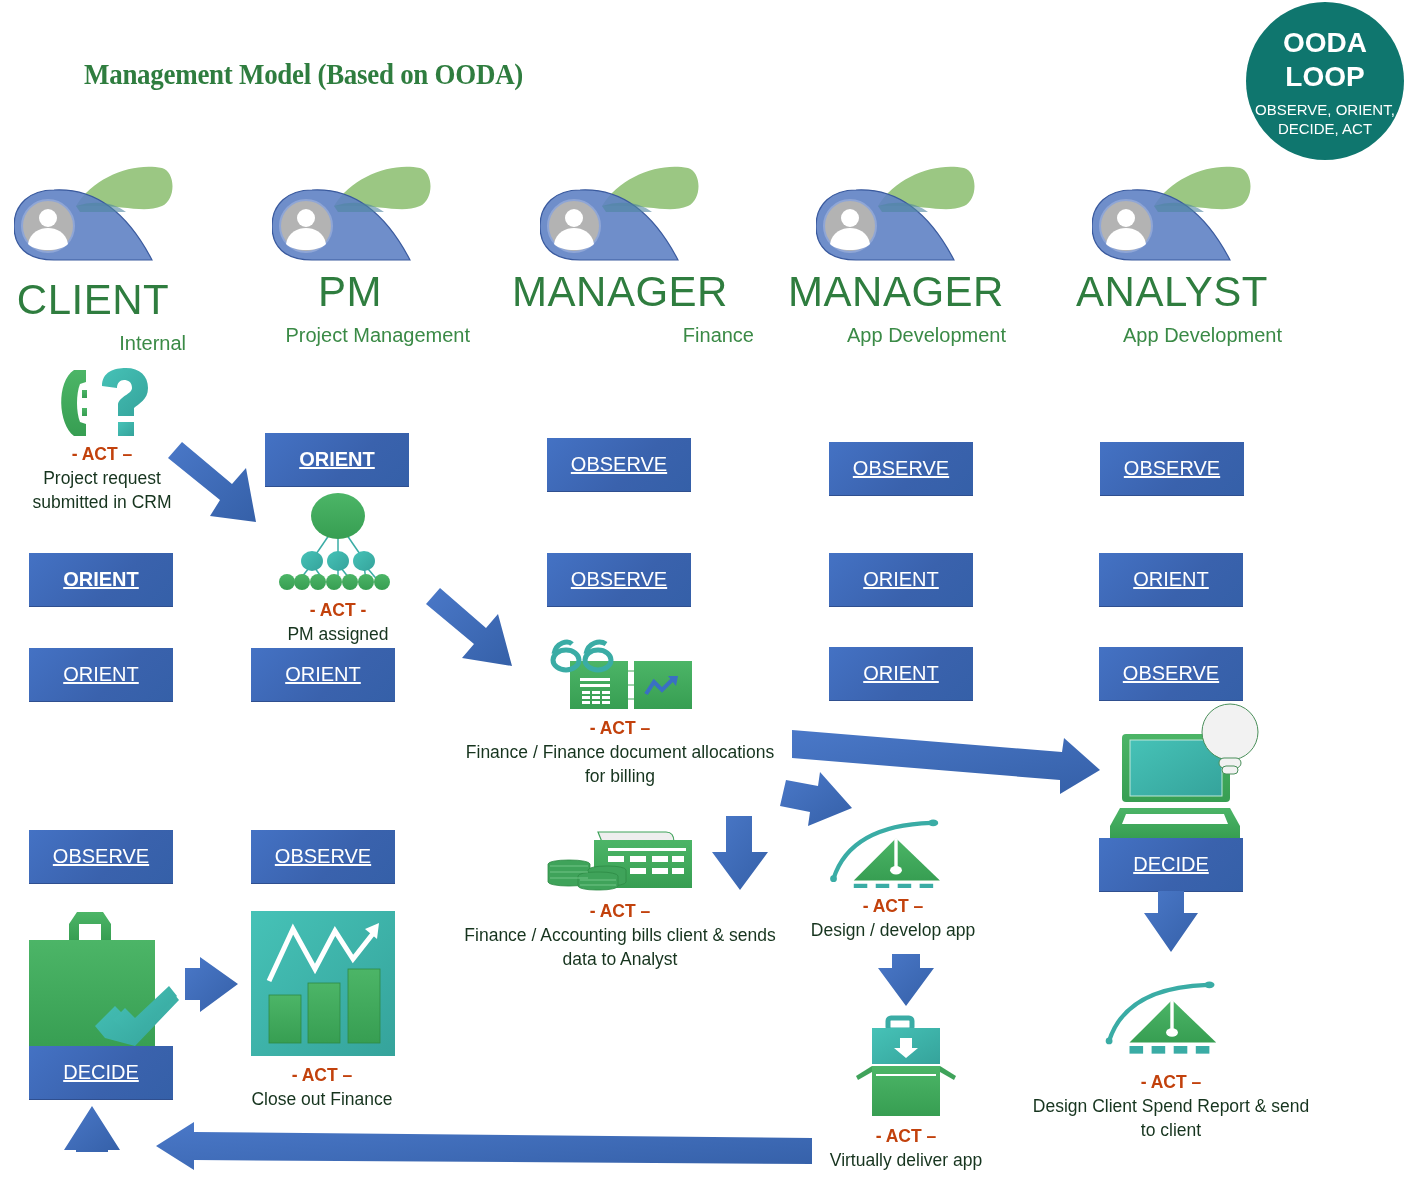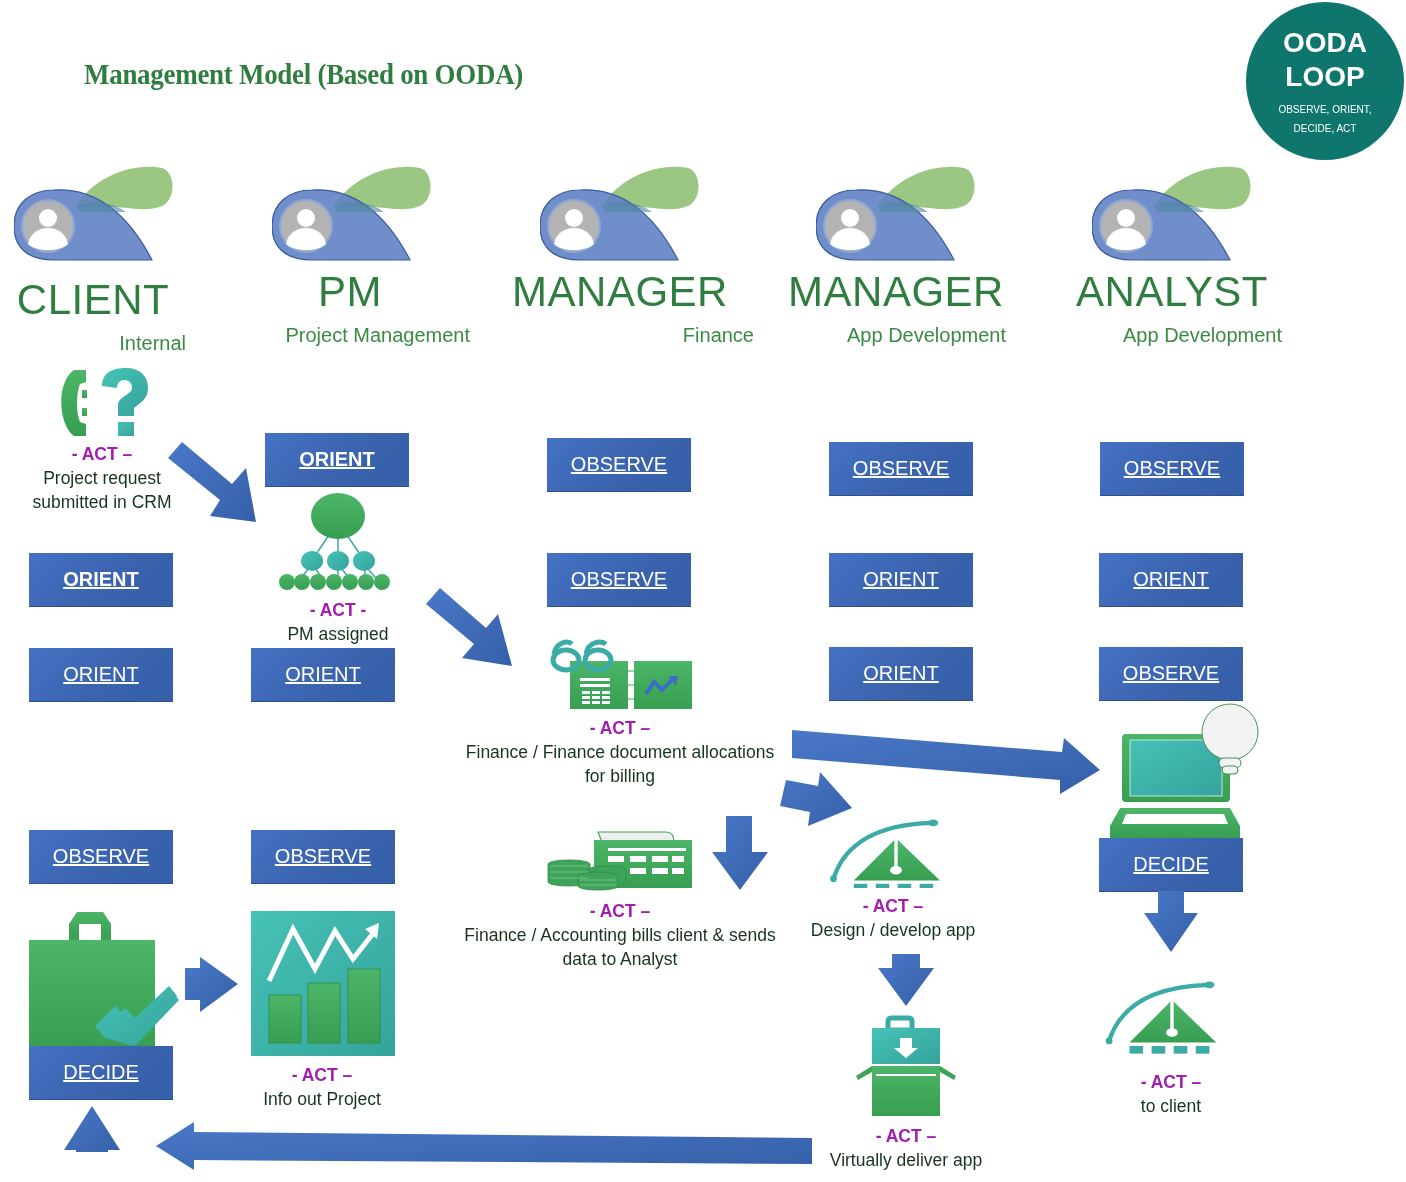--- a/index.html
+++ b/index.html
@@ -1,27 +1,27 @@
 <!DOCTYPE html>
 <html><head>
 <meta charset="utf-8">
 <style>
   html, body { margin:0; padding:0; background:#ffffff; }
   body { width:1406px; height:1182px; position:relative; overflow:hidden; font-family:"Liberation Sans", "DejaVu Sans", sans-serif; }
   .abs { position:absolute; }
   .title { left:84px; top:58px; font-family:"Liberation Serif", "DejaVu Serif", serif; font-weight:bold; font-size:29px; color:#2f7d3f; letter-spacing:-0.3px; transform:scaleX(0.93); transform-origin:left; white-space:nowrap; }
   .ooda { left:1246px; top:2px; width:158px; height:158px; border-radius:50%; background:#0f766e; color:#fff; text-align:center; }
   .ooda .t1 { position:absolute; left:0; right:0; top:24px; font-size:28px; font-weight:bold; line-height:34px; }
-  .ooda .t2 { position:absolute; left:0; right:0; top:98px; font-size:10px; line-height:19px; }
+  .ooda .t2 { position:absolute; left:0; right:0; top:98px; font-size:15px; line-height:19px; }
   .role-name { color:#2f7d3f; font-size:42px; text-align:center; white-space:nowrap; letter-spacing:0.5px; }
   .role-sub { color:#3a8a46; font-size:20px; text-align:right; white-space:nowrap; }
   .box { background:linear-gradient(135deg,#4472c4 0%,#3a62ad 60%,#3560a8 100%); color:#fff; font-size:20px; text-align:right; display:flex; align-items:center; justify-content:center; box-shadow:0 1px 0 #2f4f8f;text-decoration:underline; }
   .box.bold { font-weight:bold; }
   .act { color:#16341e; text-align:center; font-size:17.5px; line-height:24px; white-space:nowrap; }
-  .act .h { font-weight:bold; color:#a21caf; display:block; }
+  .act .h { font-weight:bold; color:#c2410c; display:block; }
   svg { position:absolute; overflow:visible; }
 </style>
 </head>
 <body>
 
 <svg width="0" height="0" style="position:absolute">
   <defs>
     <linearGradient id="gArrow" x1="0" y1="0" x2="1" y2="1">
       <stop offset="0" stop-color="#4a78c8"></stop>
       <stop offset="1" stop-color="#3560a8"></stop>
@@ -270,25 +270,26 @@
 <div class="abs act" style="left:793px;width:200px;top:894px;">
   <span class="h">- ACT –</span>
   <span style="display:block">Design / develop app</span>
 </div>
 <div class="abs act" style="left:806px;width:200px;top:1124px;">
   <span class="h">- ACT –</span>
   <span style="display:block">Virtually deliver app</span>
 </div>
 <div class="abs act" style="left:1010px;width:322px;top:1070px;">
   <span class="h">- ACT –</span>
+  <span style="display:block">Design Client Spend Report &amp; send</span>
   <span style="display:block">to client</span>
 </div>
 <div class="abs act" style="left:222px;width:200px;top:1063px;">
   <span class="h">- ACT –</span>
-  <span style="display:block">Info out Project</span>
+  <span style="display:block">Close out Finance</span>
 </div>
 
 <svg style="left:0;top:0;width:1406px;height:1182px" viewBox="0 0 1406 1182">
 
   <path d="M168 458 L 182 442 L 232 484 L 246 468 L 256 522 L 210 516 L 220 500 Z" fill="url(#gArrow)"></path>
 
   <path d="M426 604 L 440 588 L 486 628 L 498 614 L 512 666 L 462 658 L 474 644 Z" fill="url(#gArrow)"></path>
 
   <path d="M792 730 L 1062 752 L 1064 738 L 1100 770 L 1060 794 L 1060 780 L 792 758 Z" fill="url(#gArrow)"></path>
 

